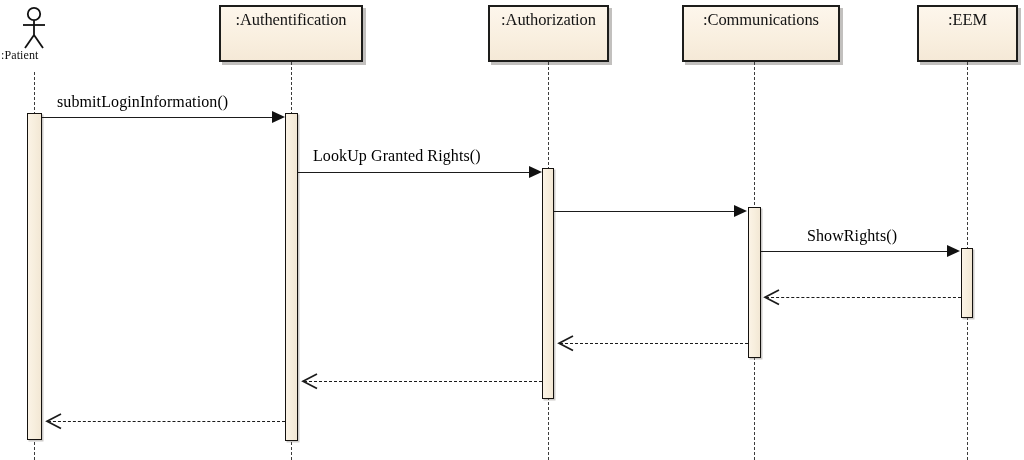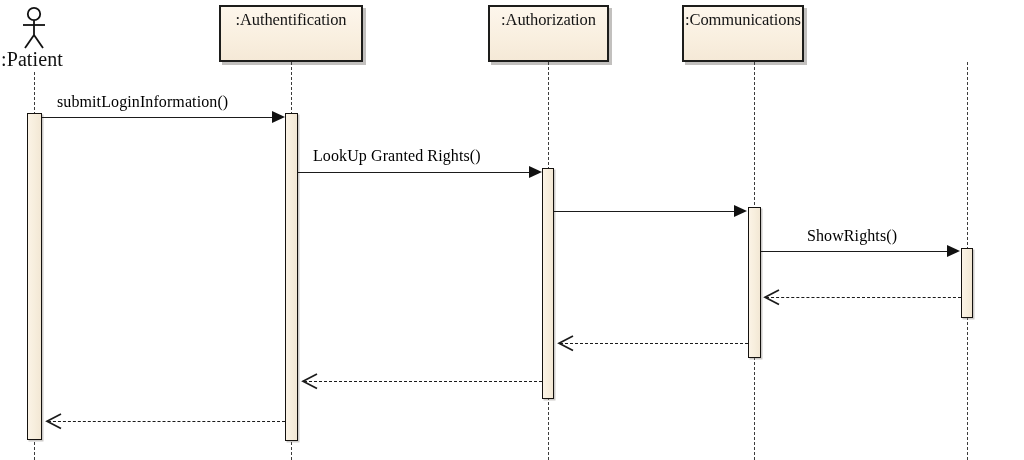--- a/index.html
+++ b/index.html
@@ -16,21 +16,21 @@
     font-family: "Liberation Serif", "DejaVu Serif", serif;
   }
 
   
   .actor-figure {
     position: absolute;
     pointer-events: none;
   }
   .actor-label {
     position: absolute;
-    font-size: 20px;
+    font-size: 12px;
     color: #111111;
     white-space: nowrap;
     letter-spacing: 0.1px;
   }
 
   
   .lifeline-box {
     position: absolute;
     box-sizing: border-box;
     background: linear-gradient(180deg, #fdf6ec 0%, #f9efdf 60%, #f5e9d7 100%);
@@ -107,24 +107,27 @@
   <span class="actor-label" style="left:1px; top:48px;">:Patient</span>
 
   <div class="lifeline-box" style="left:219px; top:5px; width:144px; height:57px;">
     <span class="lifeline-box-label">:Authentification</span>
   </div>
 
   <div class="lifeline-box" style="left:488px; top:5px; width:121px; height:57px;">
     <span class="lifeline-box-label">:Authorization</span>
   </div>
 
-  <div class="lifeline-box" style="left:682px; top:5px; width:122px; height:57px;">
+  <div class="lifeline-box" style="left:682px; top:5px; width:158px; height:57px;">
     <span class="lifeline-box-label">:Communications</span>
   </div>
 
+  <div class="lifeline-box" style="left:917px; top:5px; width:101px; height:57px;">
+    <span class="lifeline-box-label">:EEM</span>
+  </div>
 
   <div class="lifeline-line" style="left:34px; top:72px; height:388px;"></div>
   <div class="lifeline-line" style="left:291px; top:62px; height:398px;"></div>
   <div class="lifeline-line" style="left:548px; top:62px; height:398px;"></div>
   <div class="lifeline-line" style="left:754px; top:62px; height:398px;"></div>
   <div class="lifeline-line" style="left:967px; top:62px; height:398px;"></div>
 
   <div class="activation" style="left:27px; top:113px; width:15px; height:327px;"></div>
   <div class="activation" style="left:285px; top:113px; width:13px; height:328px;"></div>
   <div class="activation" style="left:542px; top:168px; width:12px; height:231px;"></div>

